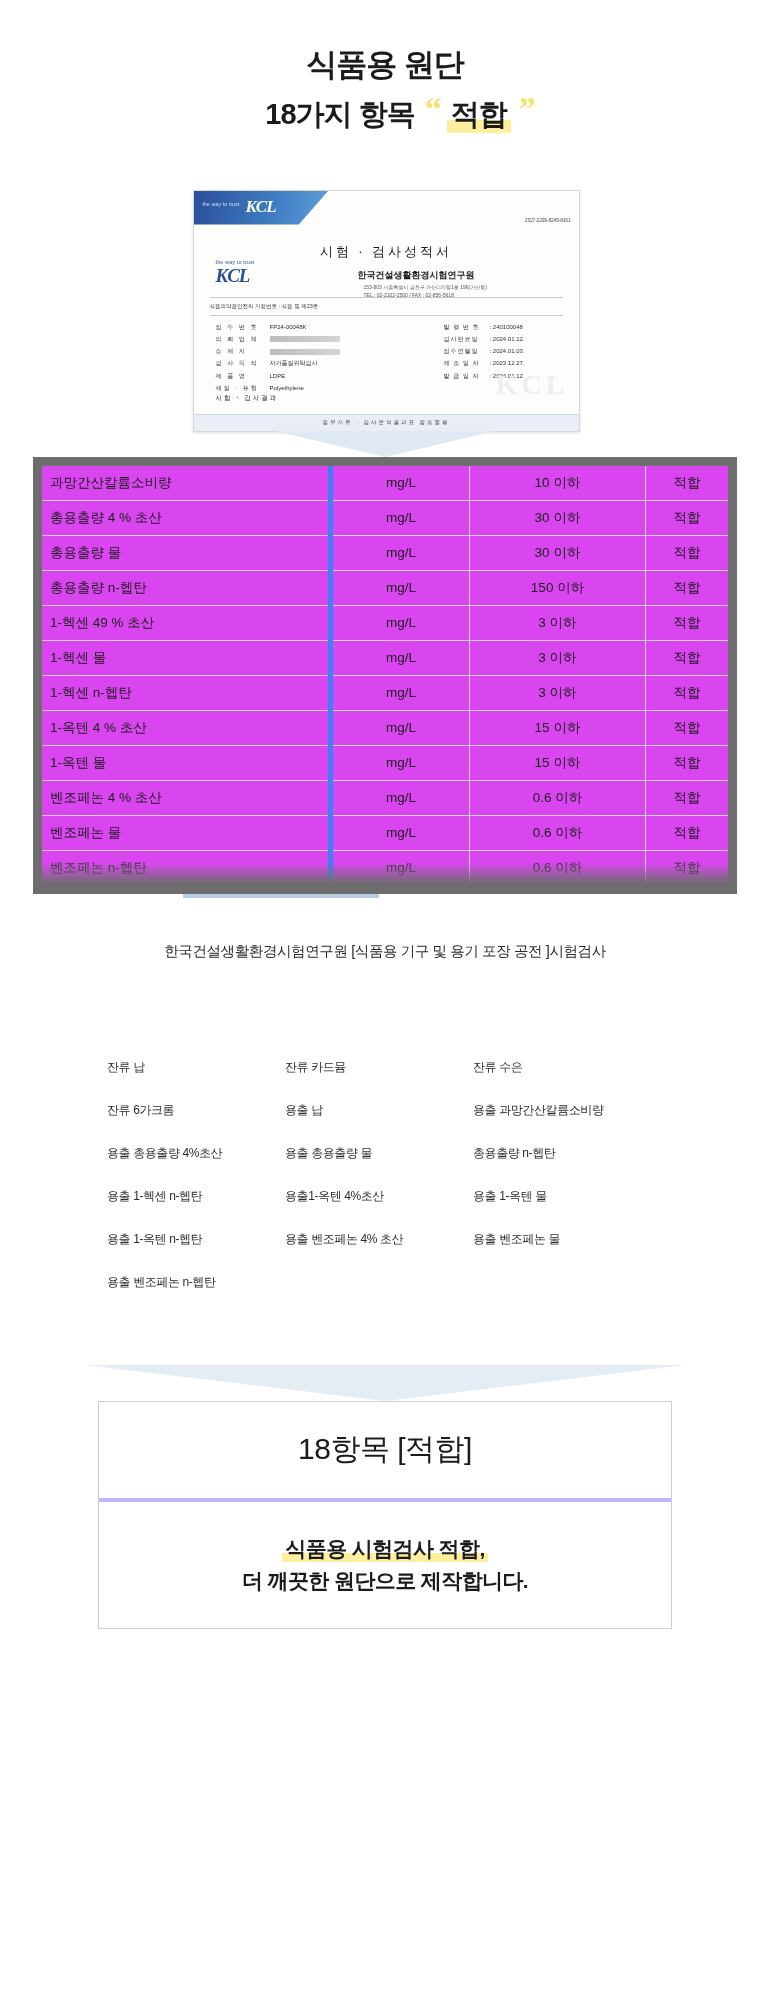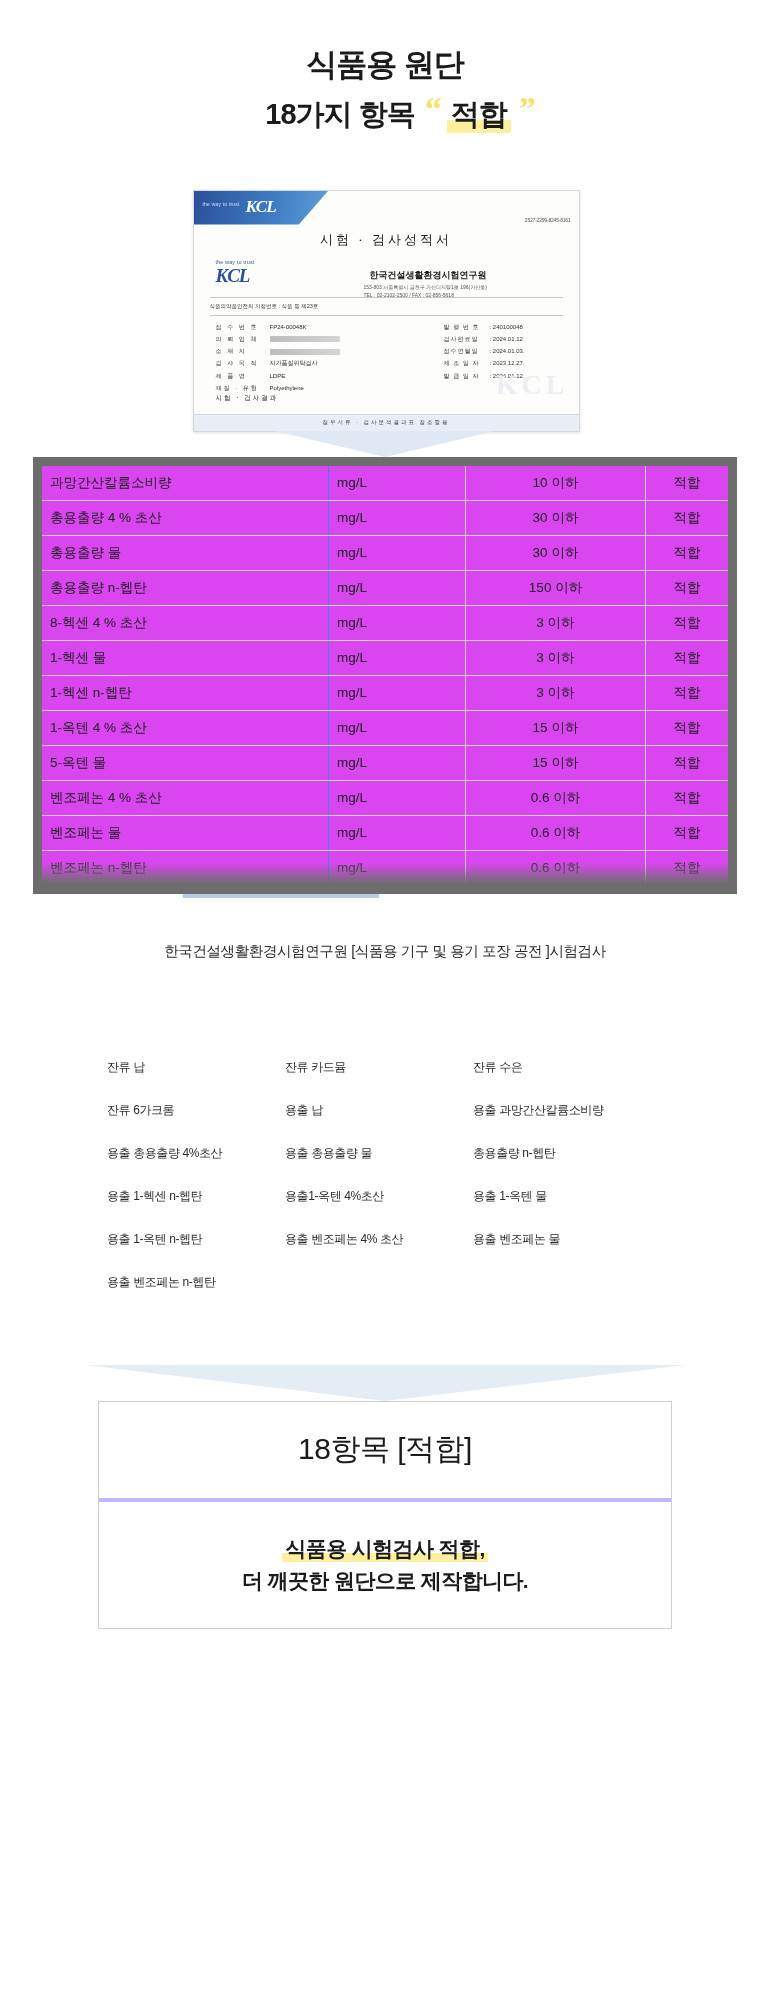--- a/index.html
+++ b/index.html
@@ -126,21 +126,21 @@
   }
   .cert-code {
     position: absolute;
     right: 8px; top: 26px;
     font-size: 5px;
     color: #555;
     letter-spacing: -0.2px;
   }
   .cert-title {
     position: absolute;
-    left: 0; right: 0; top: 40px;
+    left: 0; right: 0; top: 52px;
     text-align: center;
     font-size: 13px;
     letter-spacing: 3px;
     color: #1c1c1c;
     font-family: "Liberation Serif", serif;
   }
   .cert-logo2 {
     position: absolute;
     left: 22px; top: 74px;
     font-family: "Liberation Serif", serif;
@@ -152,21 +152,21 @@
   }
   .cert-logo2-sub {
     position: absolute;
     left: 22px; top: 68px;
     font-size: 5.5px;
     color: #3a5c96;
     letter-spacing: 0.1px;
   }
   .cert-org {
     position: absolute;
-    left: 176px; top: 78px;
+    left: 164px; top: 78px;
     font-size: 9px;
     font-weight: bold;
     color: #1c1c1c;
   }
   .cert-org-sub {
     position: absolute;
     left: 170px; top: 92px;
     font-size: 5px;
     color: #555;
     line-height: 1.6;
@@ -281,21 +281,21 @@
   }
   table.results td {
     border-bottom: 1px solid #cfcfcf;
     padding: 7px 8px;
     height: 20px;
   }
   table.results tr:last-child td {
     border-bottom: none;
   }
   td.c-name { width: 270px; padding-left: 14px; text-align: left; }
-  td.c-unit { width: 120px; border-left: 1px solid #3b82f6; border-right: 1px solid #cfcfcf;}
+  td.c-unit { width: 120px; text-align: center; border-left: 5px solid #3b82f6; border-right: 1px solid #cfcfcf;}
   td.c-spec { text-align: center; }
   td.c-res  { width: 66px; text-align: center; border-left: 1px solid #cfcfcf; }
   .fade-row td { color: #3a3a3a; }
   .table-fade {
     position: absolute;
     left: 0; right: 0; bottom: 0;
     height: 22px;
     background: linear-gradient(to bottom, rgba(255,255,255,0) 0%, #6d6d6d 95%);
     pointer-events: none;
   }
@@ -487,21 +487,21 @@
               <td class="c-spec">30 이하</td>
               <td class="c-res">적합</td>
             </tr>
           <tr>
               <td class="c-name">총용출량 n-헵탄</td>
               <td class="c-unit">mg/L</td>
               <td class="c-spec">150 이하</td>
               <td class="c-res">적합</td>
             </tr>
           <tr>
-              <td class="c-name">8-헥센 4 % 초산</td>
+              <td class="c-name">1-헥센 49 % 초산</td>
               <td class="c-unit">mg/L</td>
               <td class="c-spec">3 이하</td>
               <td class="c-res">적합</td>
             </tr>
           <tr>
               <td class="c-name">1-헥센 물</td>
               <td class="c-unit">mg/L</td>
               <td class="c-spec">3 이하</td>
               <td class="c-res">적합</td>
             </tr>
@@ -511,21 +511,21 @@
               <td class="c-spec">3 이하</td>
               <td class="c-res">적합</td>
             </tr>
           <tr>
               <td class="c-name">1-옥텐 4 % 초산</td>
               <td class="c-unit">mg/L</td>
               <td class="c-spec">15 이하</td>
               <td class="c-res">적합</td>
             </tr>
           <tr>
-              <td class="c-name">5-옥텐 물</td>
+              <td class="c-name">1-옥텐 물</td>
               <td class="c-unit">mg/L</td>
               <td class="c-spec">15 이하</td>
               <td class="c-res">적합</td>
             </tr>
           <tr>
               <td class="c-name">벤조페논 4 % 초산</td>
               <td class="c-unit">mg/L</td>
               <td class="c-spec">0.6 이하</td>
               <td class="c-res">적합</td>
             </tr>

